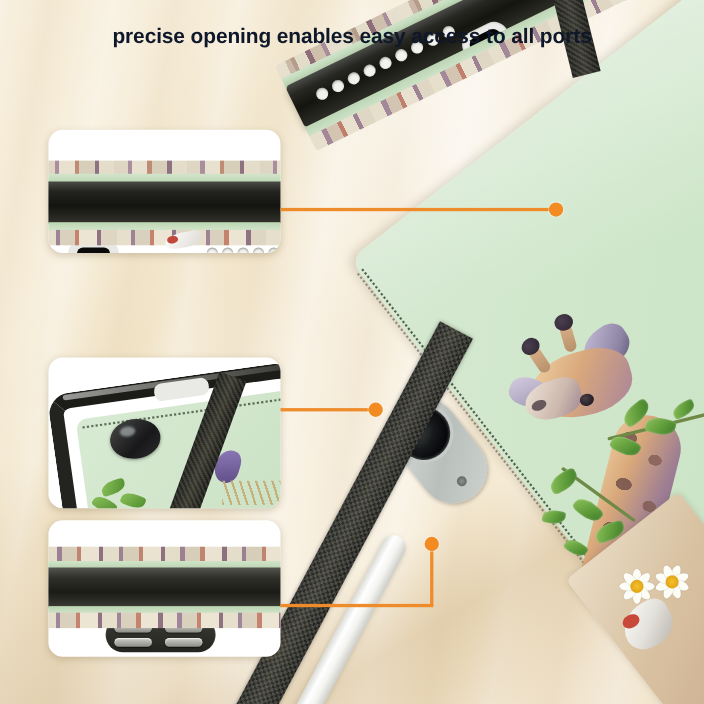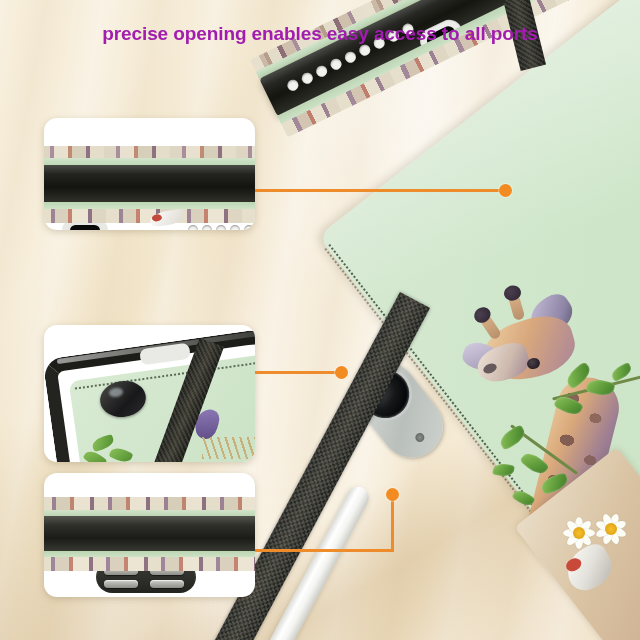--- a/index.html
+++ b/index.html
@@ -55,21 +55,21 @@
   }
 
   
   .header{ position:absolute; left:0; right:0; top:14px; text-align:center; z-index:40;}
   .title{
     font-size:36px; font-weight:bold; color:#e8892b;
     letter-spacing:.2px; line-height:1.05;
     text-shadow:0 1px 0 rgba(255,255,255,.5);
   }
   .subtitle{
-    margin-top:9px; font-size:19px; font-weight:bold; color:#a21caf;
+    margin-top:9px; font-size:19px; font-weight:bold; color:#0f172a;
     letter-spacing:-.1px;
   }
 
   
   .product{ position:absolute; inset:0; z-index:10; overflow:hidden;}
 
   
   .mint-panel{
     position:absolute; left:318px; top:236px; width:420px; height:470px;
     background:linear-gradient(135deg,#d6e9d2 0%,#cfe6ca 38%,#c6e0c0 100%);

